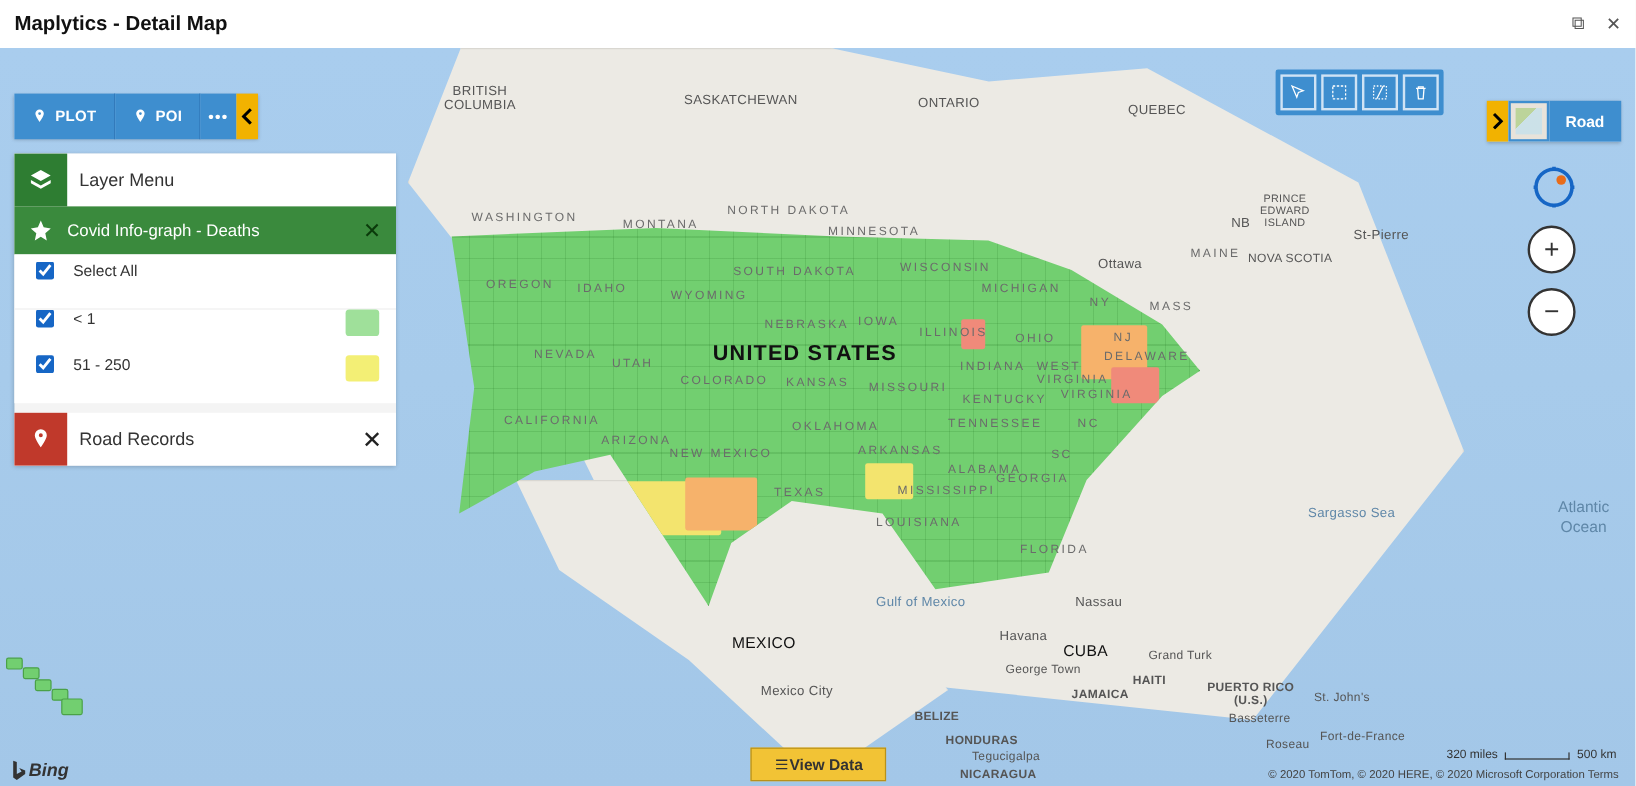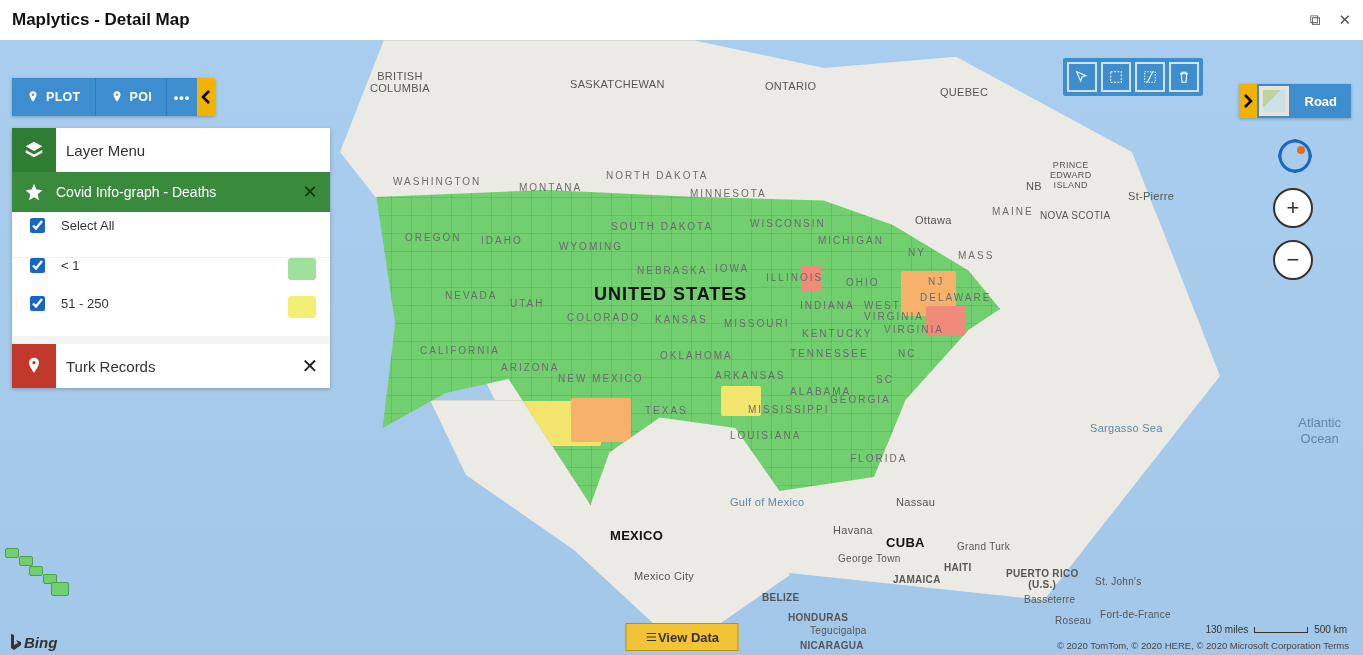--- a/index.html
+++ b/index.html
@@ -25,21 +25,21 @@
   .h3{left:200px;top:242px;width:60px;height:44px;background:#f6b26b}
   .h4{left:530px;top:115px;width:55px;height:45px;background:#f6b26b} 
   .h5{left:555px;top:150px;width:40px;height:30px;background:#f08a7a}
   .h6{left:430px;top:110px;width:20px;height:25px;background:#f08a7a} 
   .h7{left:350px;top:230px;width:40px;height:30px;background:#f3e46e}
   .hawaii{position:absolute;left:5px;top:498px;width:65px;height:55px}
   .hawaii span{position:absolute;width:14px;height:10px;background:#72cf70;border:1px solid #4aa148;border-radius:2px}
   .maplabel{position:absolute;font-size:11px;color:#555;letter-spacing:0.3px;white-space:nowrap}
   .maplabel.s{font-size:10px;letter-spacing:2px;color:#6b6b6b}
   .maplabel.big{font-size:18px;font-weight:700;color:#111;letter-spacing:1px}
-  .maplabel.mid{font-size:13px;font-weight:700;color:#111}
+  .maplabel.mid{font-size:13px;font-weight:400;color:#111}
   .maplabel.w{color:#5f87a8;font-size:11px}
   
   .toolbar{position:absolute;left:12px;top:38px;display:flex;align-items:stretch;height:38px;box-shadow:0 1px 3px rgba(0,0,0,0.25)}
   .tb-btn{background:#3e8ecf;color:#fff;display:flex;align-items:center;gap:6px;padding:0 14px;border-right:1px solid #327abb;font-weight:600;letter-spacing:0.3px;font-size:12.5px;cursor:pointer}
   .tb-btn svg{width:14px;height:14px;fill:#fff}
   .tb-more{background:#3e8ecf;color:#fff;width:30px;display:flex;align-items:center;justify-content:center;font-weight:700;letter-spacing:1px;cursor:pointer}
   .tb-collapse{background:#f2b200;width:18px;display:flex;align-items:center;justify-content:center;color:#000;cursor:pointer}
   
   .panel{position:absolute;left:12px;top:88px;width:318px;background:#f4f4f4;box-shadow:0 1px 4px rgba(0,0,0,0.25)}
   .layermenu{display:flex;align-items:center;height:44px;background:#fff}
@@ -250,21 +250,21 @@
         <span>51 - 250</span>
         <span class="sw" style="background:#f3ef75"></span>
       </div>
     </div>
     <div class="plotrec">
       <div class="sq">
         <svg width="20" height="20" viewBox="0 0 24 24">
             <path fill="#fff" d="M12 2a6 6 0 00-6 6c0 4 6 12 6 12s6-8 6-12a6 6 0 00-6-6zm0 8a2 2 0 110-4 2 2 0 010 4z"></path>
           </svg>
       </div>
-      <div class="lbl">Turk Records</div>
+      <div class="lbl">Road Records</div>
       <div class="x">✕</div>
     </div>
   </div>
 
   <div class="seltools">
     <div class="t">
         <svg viewBox="0 0 24 24">
           <path d="M4 4l14 6-6 2-2 6z"></path>
         </svg>
       </div>
@@ -312,18 +312,18 @@
       </svg>
     <span>View Data</span>
   </div>
   <div class="bing">
     <svg width="14" height="18" viewBox="0 0 14 18">
         <path fill="#333" d="M3 1l3 1v10l4-2-2-3 5 2v3L6 17 3 15z"></path>
       </svg>
     <span>Bing</span>
   </div>
   <div class="scalebar">
-    <span>130 miles</span>
+    <span>320 miles</span>
     <span class="seg"></span>
     <span>500 km</span>
   </div>
   <div class="copy">© 2020 TomTom, © 2020 HERE, © 2020 Microsoft Corporation  Terms</div>
 </div>
 
 </body></html>

